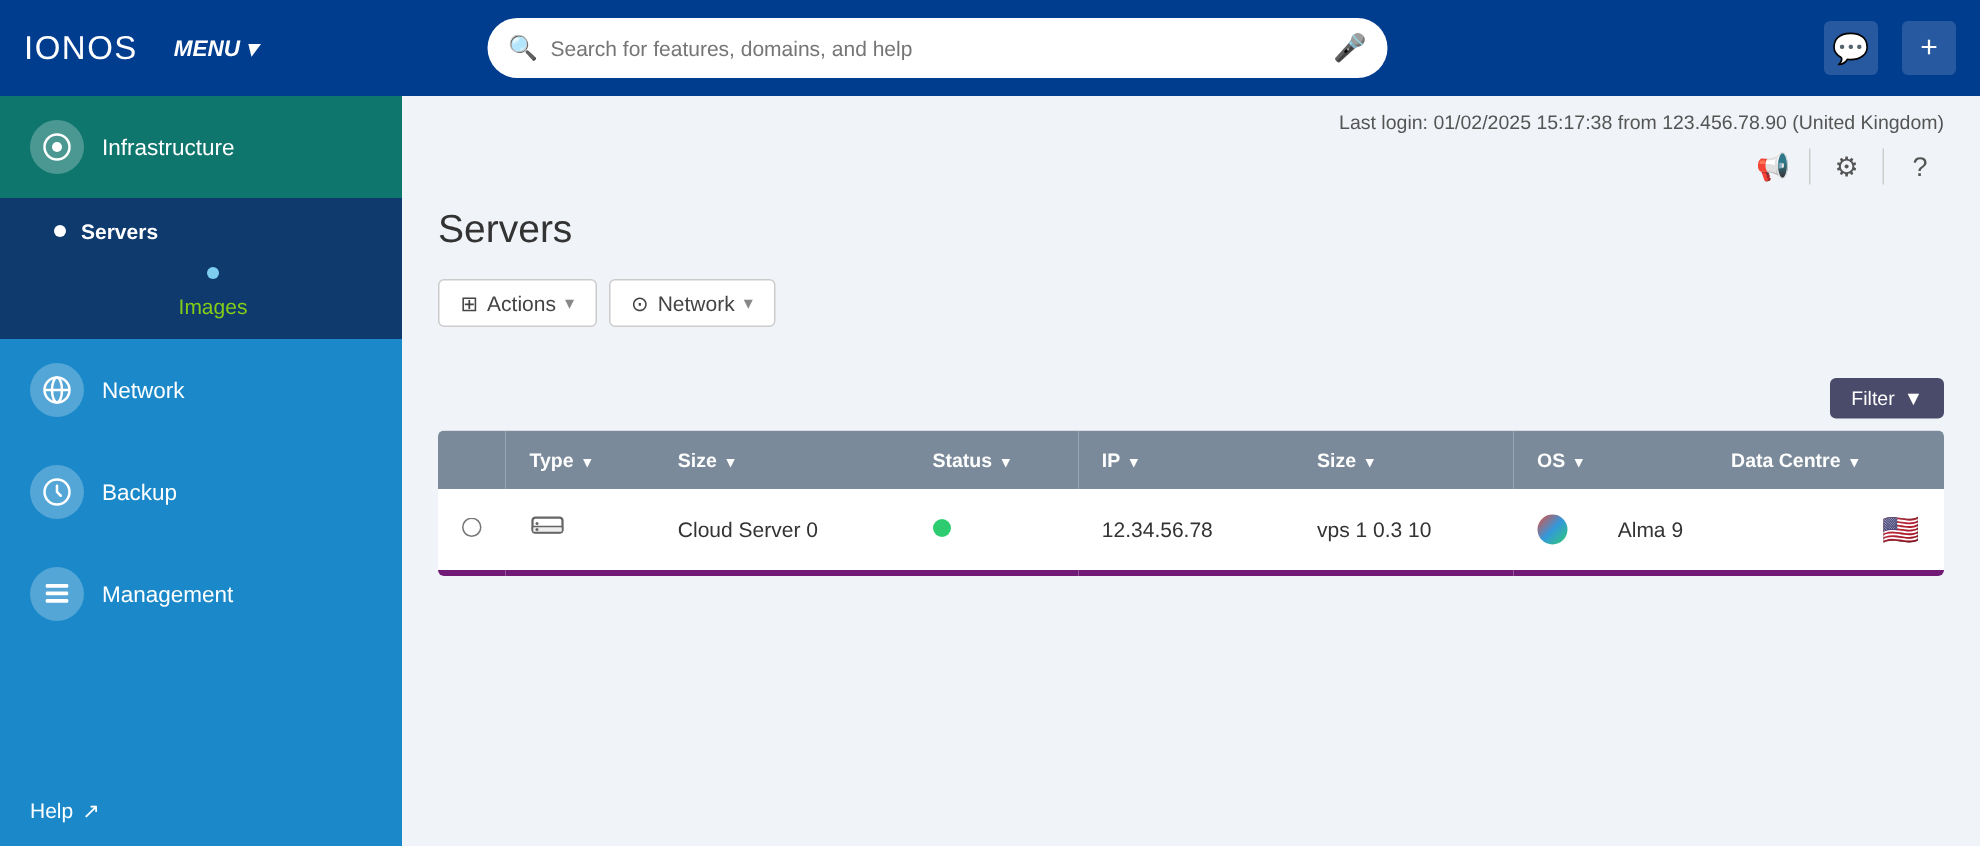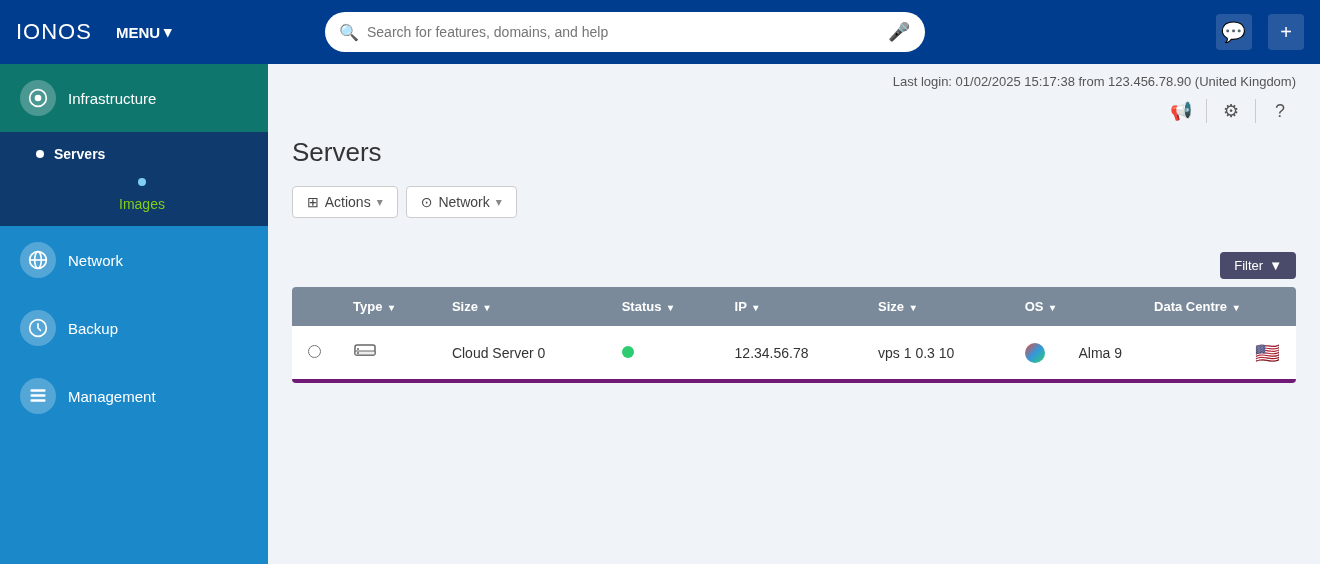--- a/index.html
+++ b/index.html
@@ -26,20 +26,21 @@
     .logo span { font-weight: 300; }
     .menu-btn {
       color: white;
       font-size: 15px;
       font-weight: bold;
       display: flex;
       align-items: center;
       gap: 4px;
       cursor: pointer;
       margin-left: 8px;
+      font-style: italic;
     }
     .search-bar {
       flex: 1;
       max-width: 600px;
       margin: 0 auto;
       display: flex;
       align-items: center;
       background: white;
       border-radius: 24px;
       padding: 0 14px;
@@ -364,20 +365,26 @@
       <div class="icon-circle">
         <svg width="20" height="20" viewBox="0 0 24 24" fill="none">
           <rect x="3" y="4" width="18" height="3" rx="1" fill="white"></rect>
           <rect x="3" y="10" width="18" height="3" rx="1" fill="white"></rect>
           <rect x="3" y="16" width="18" height="3" rx="1" fill="white"></rect>
         </svg>
       </div>
       <span>Management</span>
     </div>
 
+    <div class="sidebar-footer">
+      <a class="help-link">
+        <span>Help</span>
+        <span>↗</span>
+      </a>
+    </div>
   </aside>
 
   <main class="content">
 
     <div class="last-login-bar">
       <span>Last login: 01/02/2025 15:17:38 from 123.456.78.90 (United Kingdom)</span>
     </div>
 
     <div class="toolbar-row">
       <div class="toolbar-icon-btn">📢</div>

